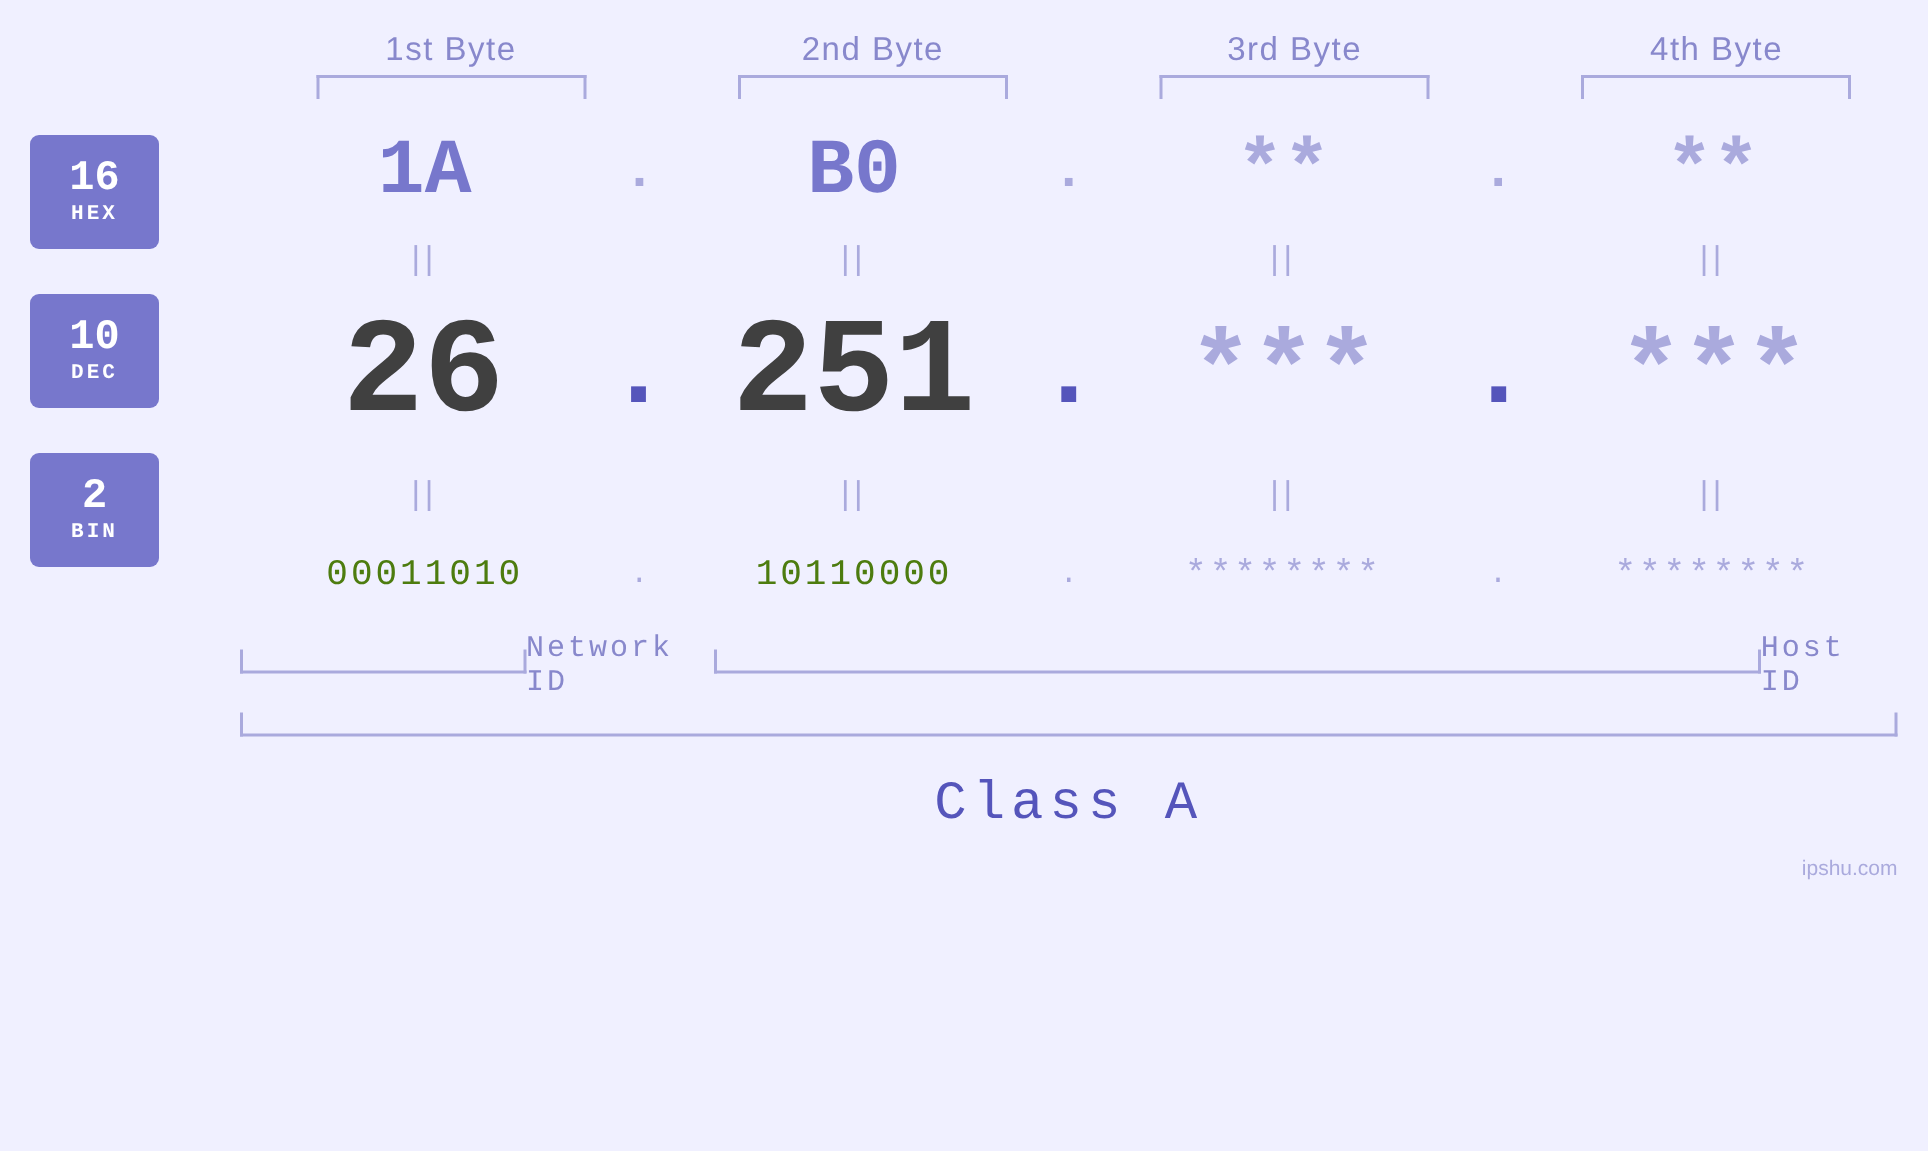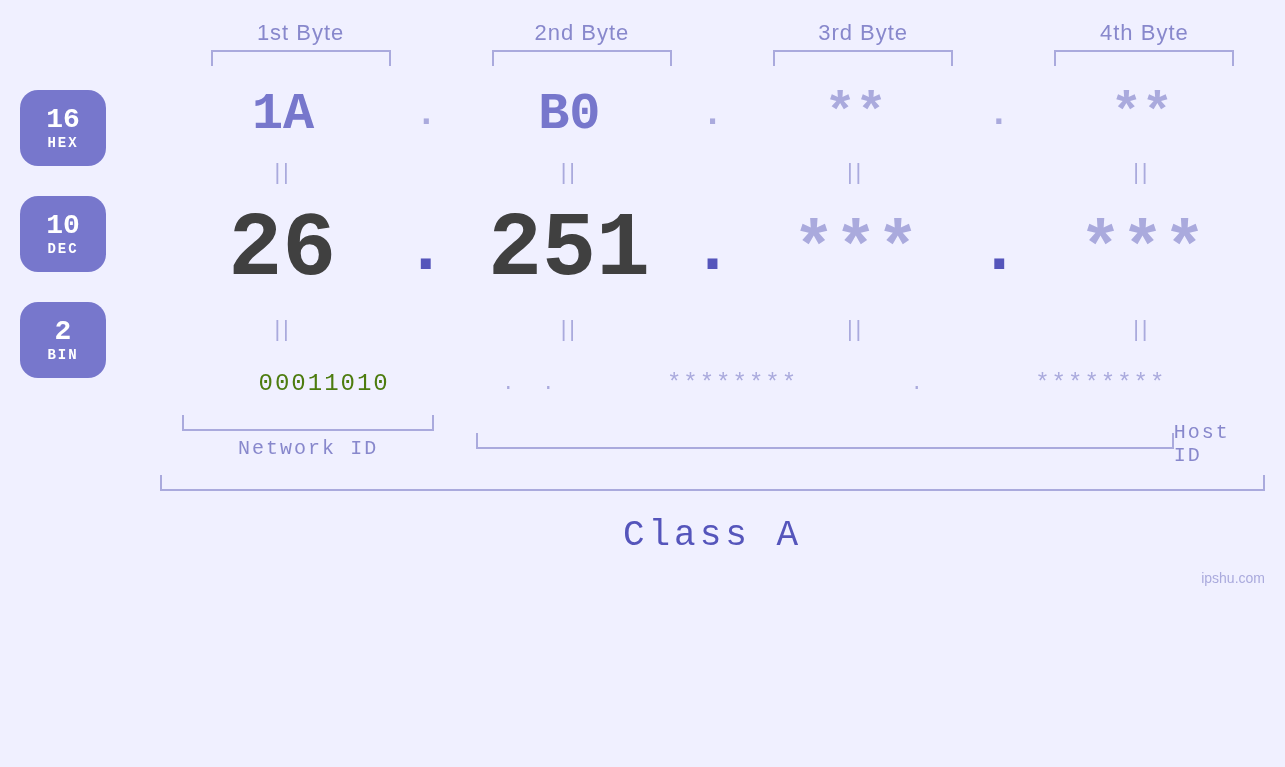--- a/index.html
+++ b/index.html
@@ -71,21 +71,21 @@
       top: 90px;
       display: flex;
       flex-direction: column;
       gap: 10px;
     }
 
     .base-badge {
       width: 86px;
       height: 76px;
       background: #7777cc;
-      border-radius: 18px;
+      border-radius: 6px;
       display: flex;
       flex-direction: column;
       align-items: center;
       justify-content: center;
       color: white;
       margin-bottom: 20px;
     }
 
     .base-number {
       font-size: 28px;
@@ -386,37 +386,40 @@
       </div>
     </div>
 
     <div class="data-row row-hex">
       <div class="cell">
         <span class="bin-value">00011010</span>
       </div>
       <div class="dot-cell">
         <span class="bin-dot">.</span>
       </div>
+      <div class="cell">
+        <span class="bin-value">10110000</span>
+      </div>
       <div class="dot-cell">
         <span class="bin-dot">.</span>
       </div>
       <div class="cell">
         <span class="bin-value masked">********</span>
       </div>
       <div class="dot-cell">
         <span class="bin-dot masked">.</span>
       </div>
       <div class="cell">
         <span class="bin-value masked">********</span>
       </div>
     </div>
 
     <div style="display:flex; margin-top:4px; align-items:flex-start;">
 
-      <div style="display:flex; flex-direction:column; align-items:center; width:calc(25% + 20px);">
+      <div style="display:flex; flex-direction:row; align-items:center; width:calc(25% + 20px);">
         <div class="bracket-bottom-network" style="width:85%; margin:0 auto;"></div>
         <span class="network-label" style="margin-top:6px;">Network ID</span>
       </div>
 
       <div style="width:20px;"></div>
 
       <div style="display:flex; flex-direction:row; align-items:center; flex:1;">
         <div class="bracket-bottom-host" style="width:95%; margin:0 auto;"></div>
         <span class="host-label" style="margin-top:6px;">Host ID</span>
       </div>

